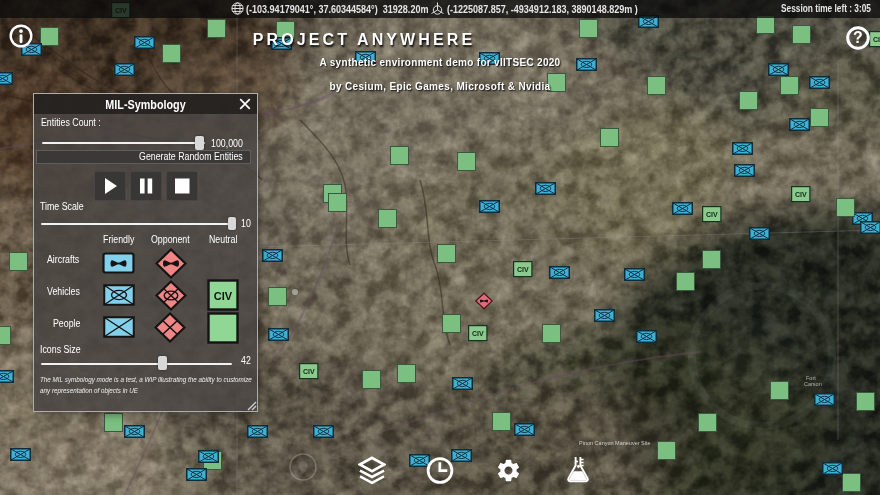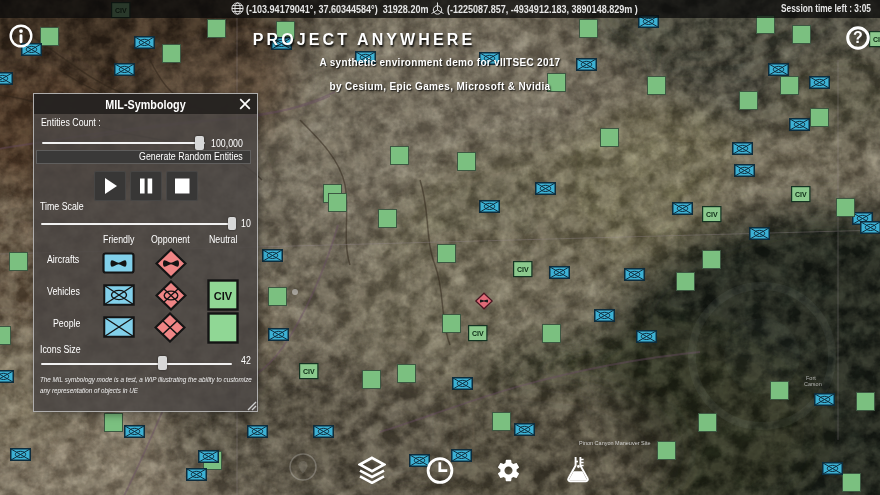--- a/index.html
+++ b/index.html
@@ -233,21 +233,21 @@
     <svg width="13" height="13" viewBox="0 0 13 13" style="left:431px;">
       <circle cx="6.5" cy="8" r="4.2" fill="none" stroke="#e0e0e0" stroke-width="1"></circle>
       <path d="M6.5,0.5 L6.5,8 M6.5,8 L0.5,11.5 M6.5,8 L12.5,11.5" stroke="#e0e0e0" stroke-width="1" fill="none"></path>
     </svg>
     <span style="left:447px;">(-1225087.857, -4934912.183, 3890148.829m )</span>
     <span class="sess">Session time left : 3:05</span>
   </div>
 
   <div class="titleblock">
     <div class="t1">PROJECT ANYWHERE</div>
-    <div class="t2">A synthetic environment demo for vIITSEC 2017</div>
+    <div class="t2">A synthetic environment demo for vIITSEC 2020</div>
     <div class="t3">by Cesium, Epic Games, Microsoft &amp; Nvidia</div>
   </div>
 
   <svg class="cicon" width="26" height="26" viewBox="0 0 26 26" style="left:8px;top:23px;">
     <circle cx="13" cy="13" r="10.3" fill="none" stroke="#fff" stroke-width="2.4"></circle>
     <circle cx="13" cy="8.1" r="1.9" fill="#fff"></circle>
     <rect x="11.55" y="11.2" width="2.9" height="9" rx="1.45" fill="#fff"></rect>
   </svg>
   <svg class="cicon" width="26" height="26" viewBox="0 0 26 26" style="left:845px;top:25px;">
     <circle cx="13" cy="13" r="10.3" fill="none" stroke="#fff" stroke-width="3"></circle>

